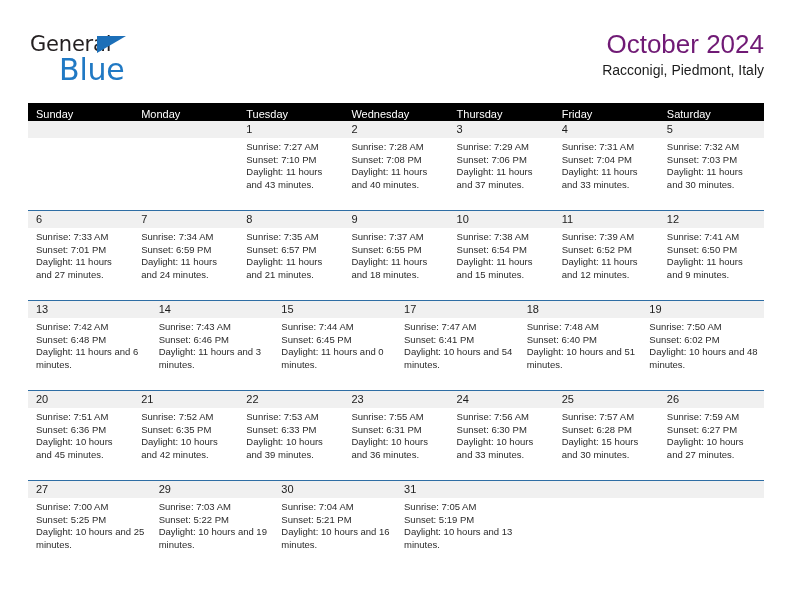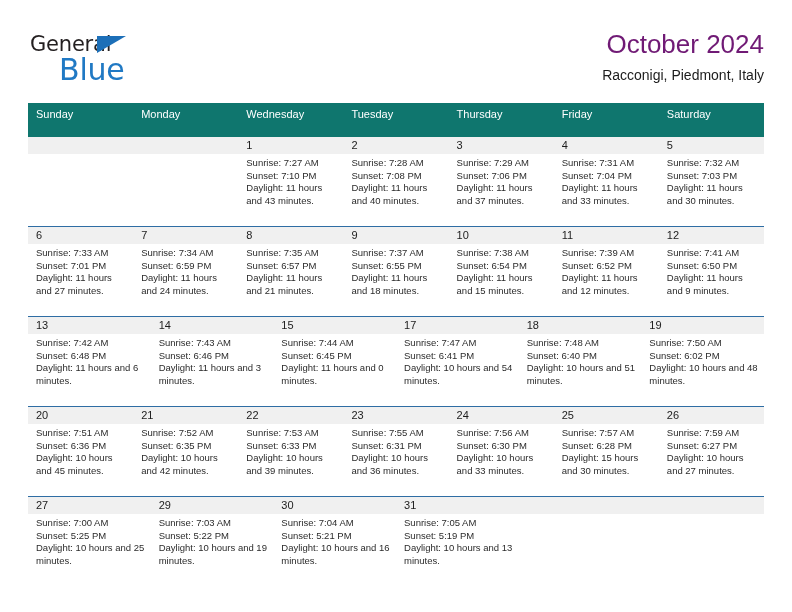--- a/index.html
+++ b/index.html
@@ -77,35 +77,34 @@
     font-weight: 400;
     color: #701a75;
     line-height: 32px;
     white-space: nowrap;
   }
   .cal-subtitle {
     font-size: 14px;
     font-weight: 400;
     color: #1c1c1c;
     line-height: 20px;
-    margin-top: 5px;
     white-space: nowrap;
   }
 
   
   .calendar {
     position: absolute;
     left: 28px;
     top: 103px;
     width: 736px;
   }
   .dow-row {
     display: flex;
-    background: #0f766e;
-    height: 34px;
+    background: #000000;
+    height: 18px;
   }
   .dow-cell {
     flex: 1 1 0;
     color: #ffffff;
     font-size: 11px;
     line-height: 22px;
     padding-left: 8px;
     box-sizing: border-box;
     white-space: nowrap;
   }
@@ -167,22 +166,22 @@
       <div class="cal-subtitle">Racconigi, Piedmont, Italy</div>
     </div>
 
   </div>
 
   <div class="calendar">
 
     <div class="dow-row">
       <div class="dow-cell">Sunday</div>
       <div class="dow-cell">Monday</div>
+      <div class="dow-cell">Tuesday</div>
       <div class="dow-cell">Wednesday</div>
-      <div class="dow-cell">Tuesday</div>
       <div class="dow-cell">Thursday</div>
       <div class="dow-cell">Friday</div>
       <div class="dow-cell">Saturday</div>
     </div>
 
     <div class="week-row first">
       <div class="day-cell empty">
         <div class="day-num"></div>
         <div class="day-info">
           <div></div>

